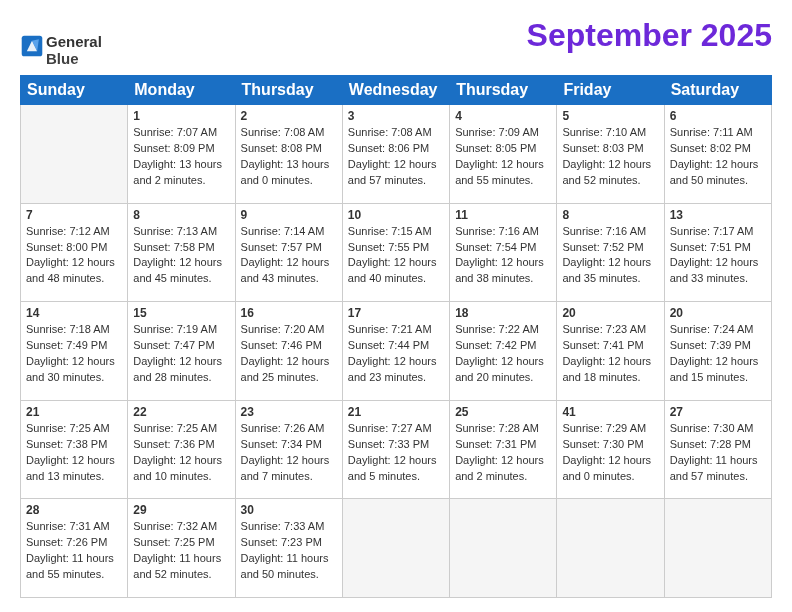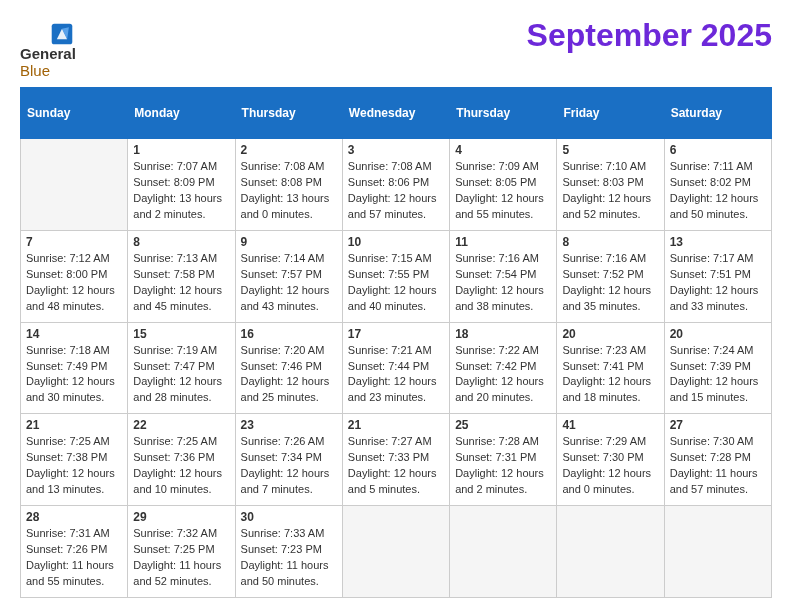--- a/index.html
+++ b/index.html
@@ -18,38 +18,37 @@
       flex-direction: column;
     }
     .header-area {
       display: flex;
       align-items: flex-start;
       justify-content: space-between;
       margin-bottom: 8px;
     }
     .logo {
       display: flex;
-      align-items: flex-end;
-      margin-top: 4px;
-      flex-direction: column;
+      align-items: flex-start;
+      margin-top: 16px;
     }
     .logo-text {
       display: flex;
       flex-direction: column;
       line-height: 1.1;
     }
     .logo-general {
       font-size: 15px;
       font-weight: bold;
       color: #333;
     }
     .logo-blue {
       font-size: 15px;
-      font-weight: normal;
-      color: #a16207;
+      font-weight: bold;
+      color: #404040;
     }
     .logo-icon {
       width: 24px;
       height: 24px;
       margin-right: 2px;
     }
     .title-area {
       text-align: right;
     }
     .month-title {
@@ -63,23 +62,23 @@
       color: #555;
     }
     .calendar {
       width: 100%;
       border-collapse: collapse;
       flex: 1;
     }
     .calendar th {
       background: #1a6fc4;
       color: #fff;
-      font-size: 12px;
-      font-weight: bold;
-      padding: 18px 6px;
+      font-size: 16px;
+      font-weight: bold;
+      padding: 5px 6px;
       text-align: left;
       border: 1px solid #1a6fc4;
     }
     .calendar td {
       border: 1px solid #ccc;
       vertical-align: top;
       padding: 4px 5px;
       width: 107px;
       font-size: 10px;
       color: #333;

